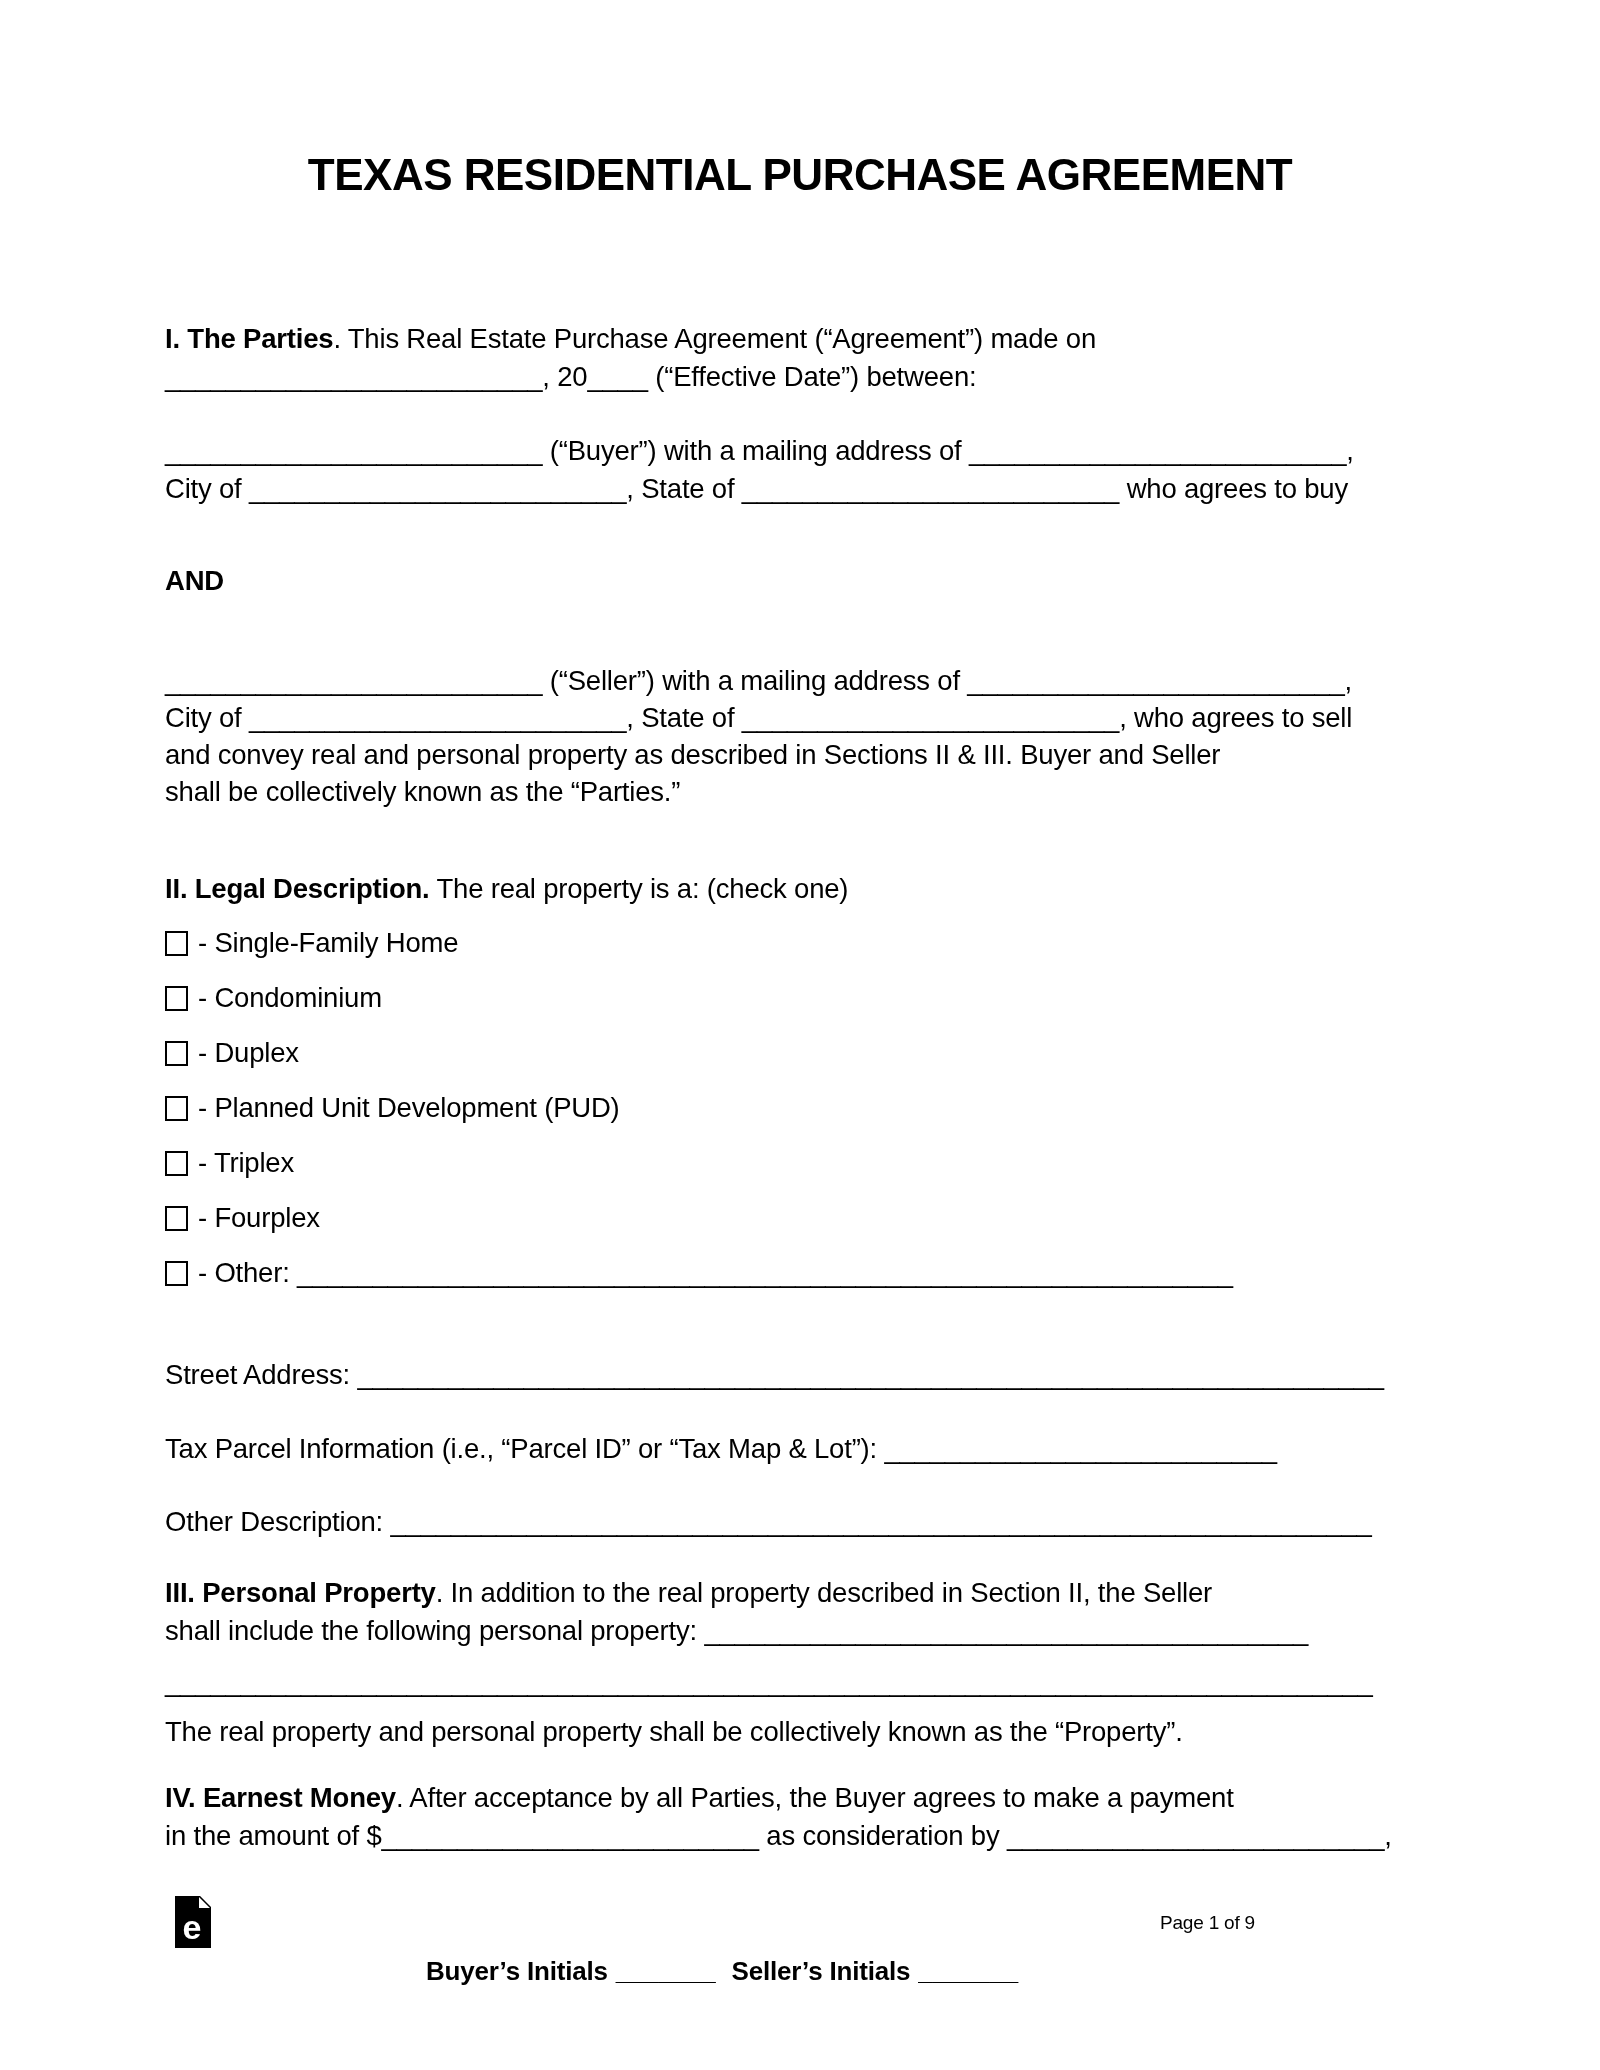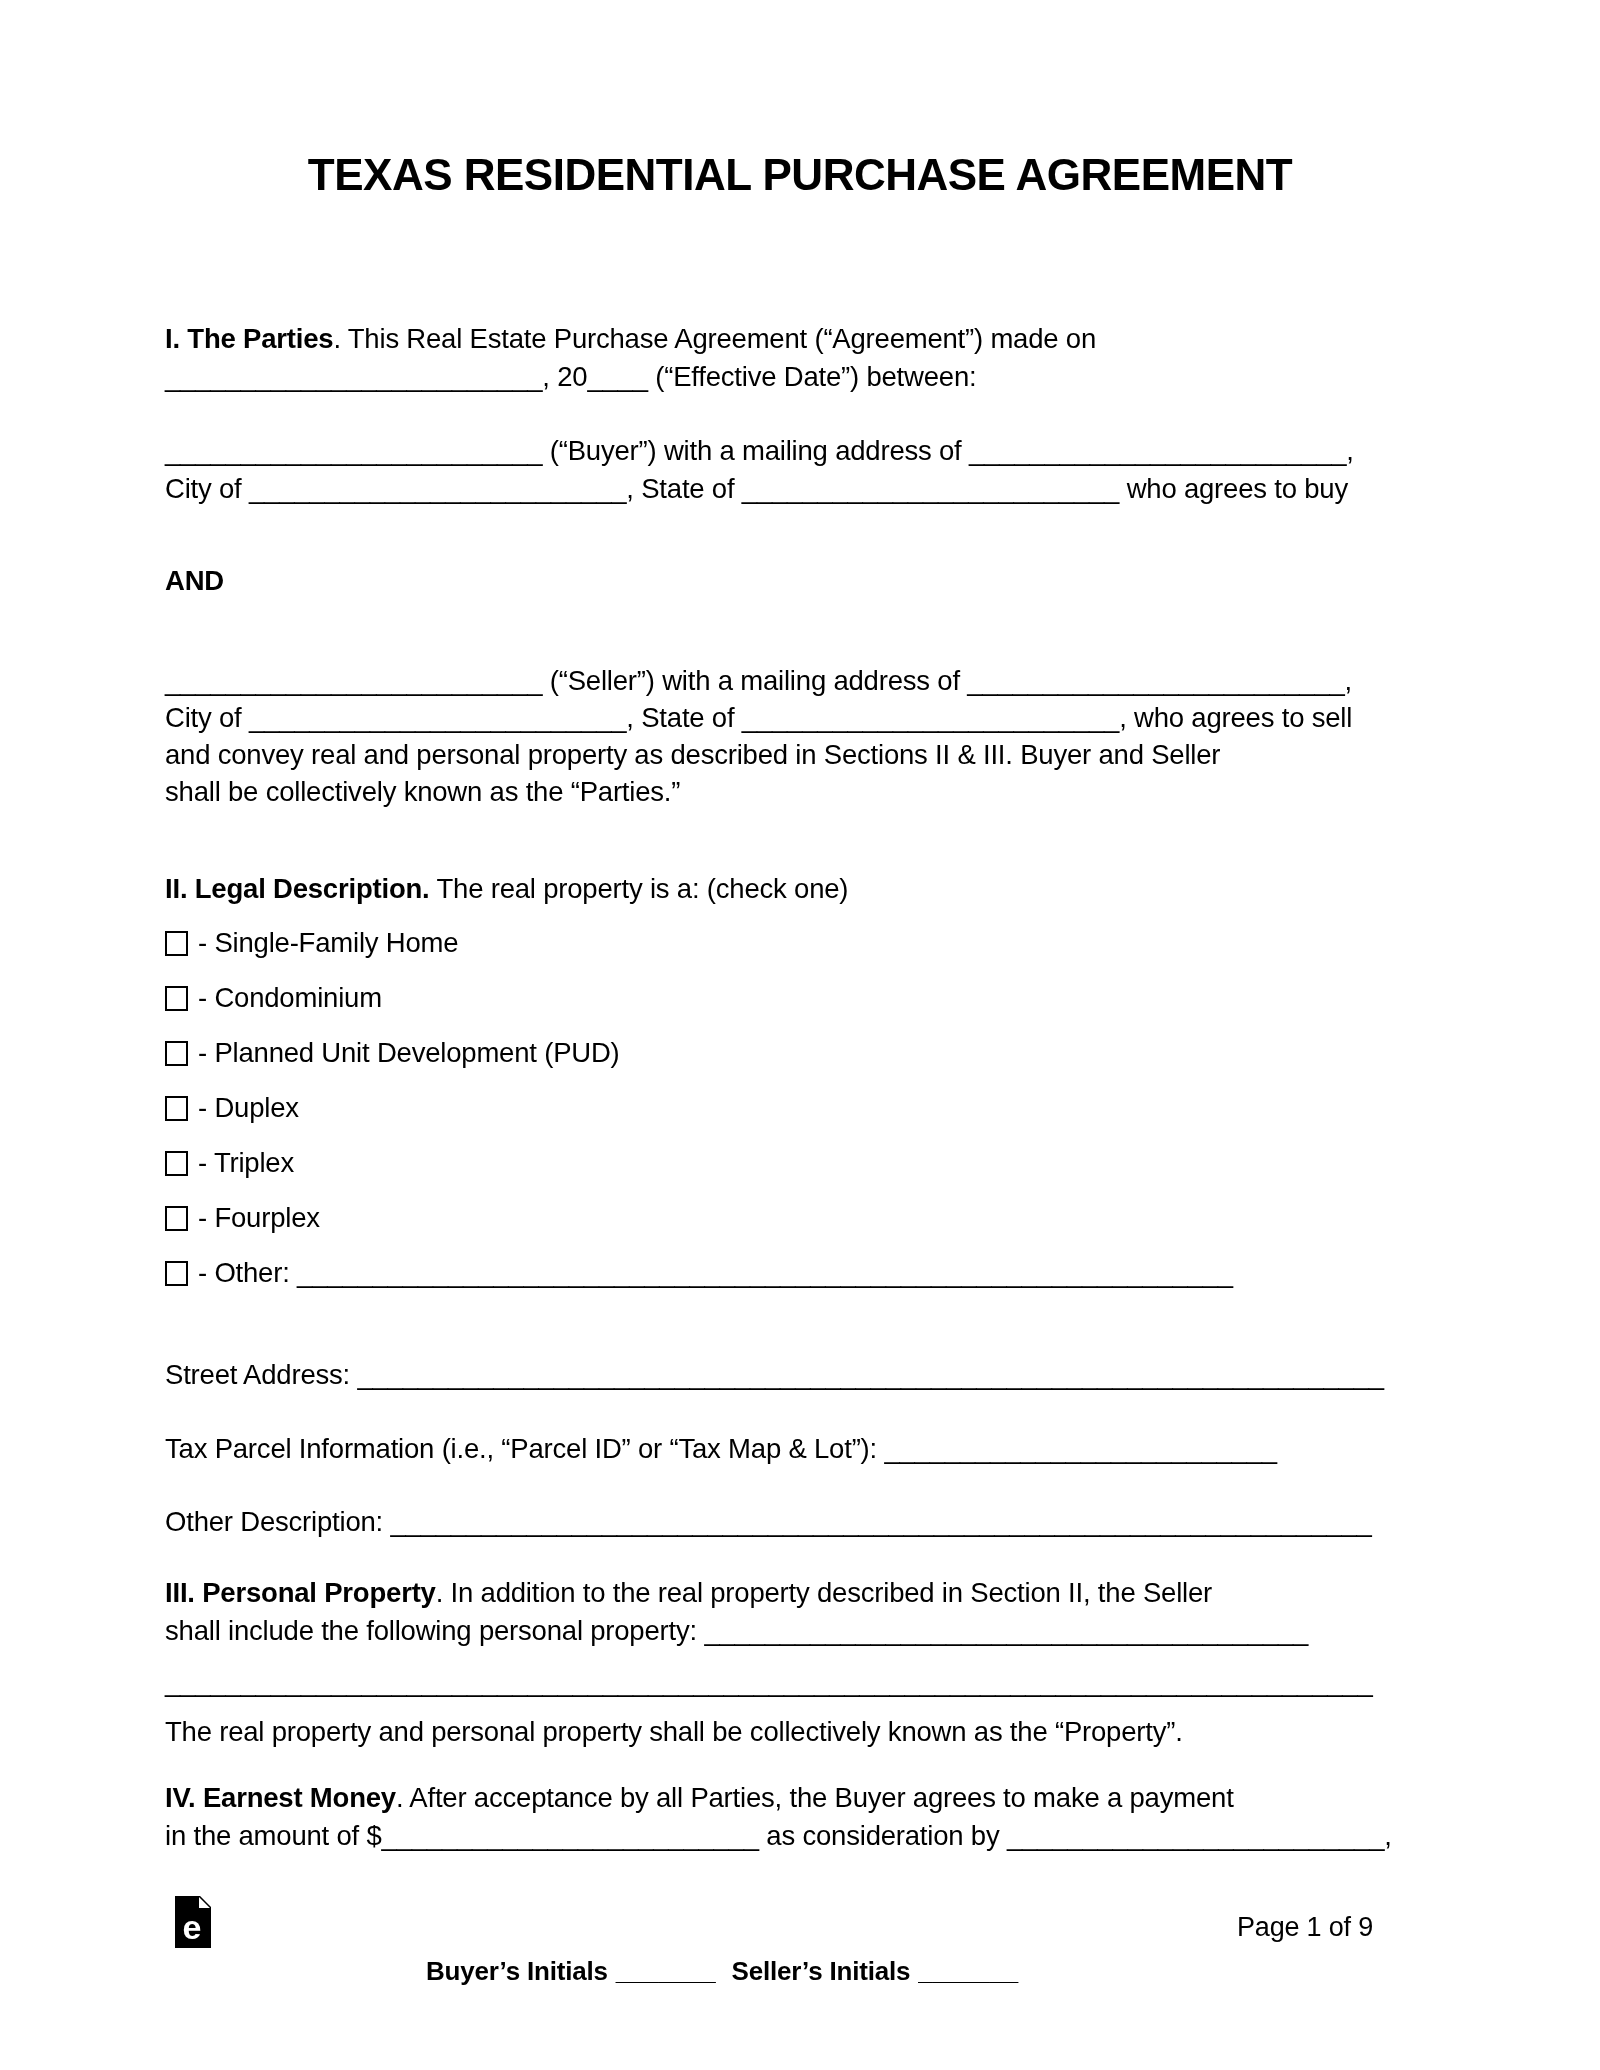--- a/index.html
+++ b/index.html
@@ -63,22 +63,22 @@
   .l-dashed    { top: 1663px; }
   .p-note      { top: 1713px; }
   .p-earnest   { top: 1779px; }
   
   .footer-logo { position: absolute; left: 175px; top: 1896px; width: 36px; height: 52px; }
   .page-num {
     position: absolute;
     top: 1912px;
     left: 1160px;
     width: 290px;
-    text-align: center;
-    font-size: 27px;
+    text-align: left;
+    font-size: 19px;
     letter-spacing: -0.2px;
     white-space: nowrap;
   }
   .initials-line {
     position: absolute;
     top: 1956px;
     left: 160px;
     width: 1124px;
     text-align: center;
     font-size: 26px;
@@ -121,24 +121,24 @@
     </div>
 
     <div class="abs txt options">
       <div class="opt">
         <span class="cb"></span><span>- Single-Family Home</span>
       </div>
       <div class="opt">
         <span class="cb"></span><span>- Condominium</span>
       </div>
       <div class="opt">
-        <span class="cb"></span><span>- Planned Unit Development (PUD)</span>
+        <span class="cb"></span><span>- Duplex</span>
       </div>
       <div class="opt">
-        <span class="cb"></span><span>- Duplex</span>
+        <span class="cb"></span><span>- Planned Unit Development (PUD)</span>
       </div>
       <div class="opt">
         <span class="cb"></span><span>- Triplex</span>
       </div>
       <div class="opt">
         <span class="cb"></span><span>- Fourplex</span>
       </div>
       <div class="opt">
         <span class="cb"></span><span>- Other: ______________________________________________________________</span>
       </div>

